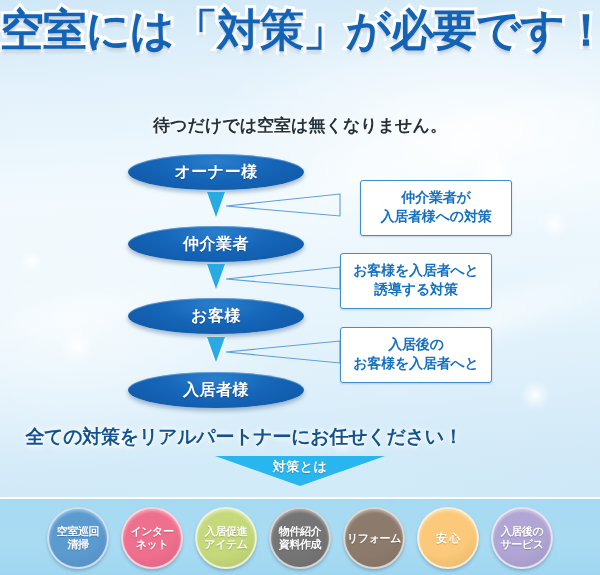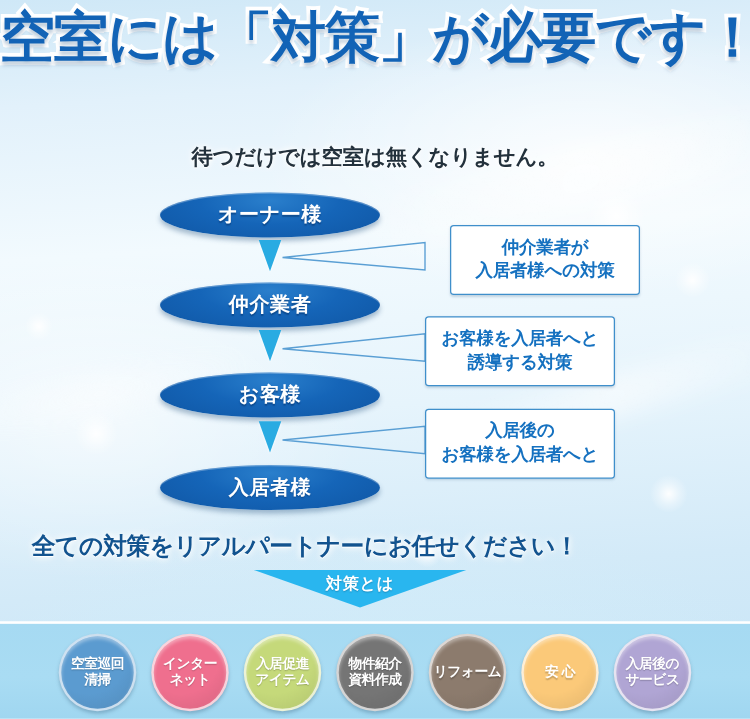--- a/index.html
+++ b/index.html
@@ -167,21 +167,21 @@
     font-weight: bold;
     color: #12538f;
     letter-spacing: -0.3px;
     text-shadow: 0 0 5px #ffffff, 0 0 8px #ffffff, 0 1px 0 #ffffff;
     white-space: nowrap;
   }
 
   
   .taisaku-wrap {
     position: absolute;
-    left: 203px; top: 456px;
+    left: 215px; top: 456px;
     width: 170px; height: 30px;
   }
   .taisaku-tri {
     position: absolute;
     left: 0; top: 0;
     width: 0; height: 0;
     border-left: 85px solid transparent;
     border-right: 85px solid transparent;
     border-top: 30px solid #29b6ef;
   }

